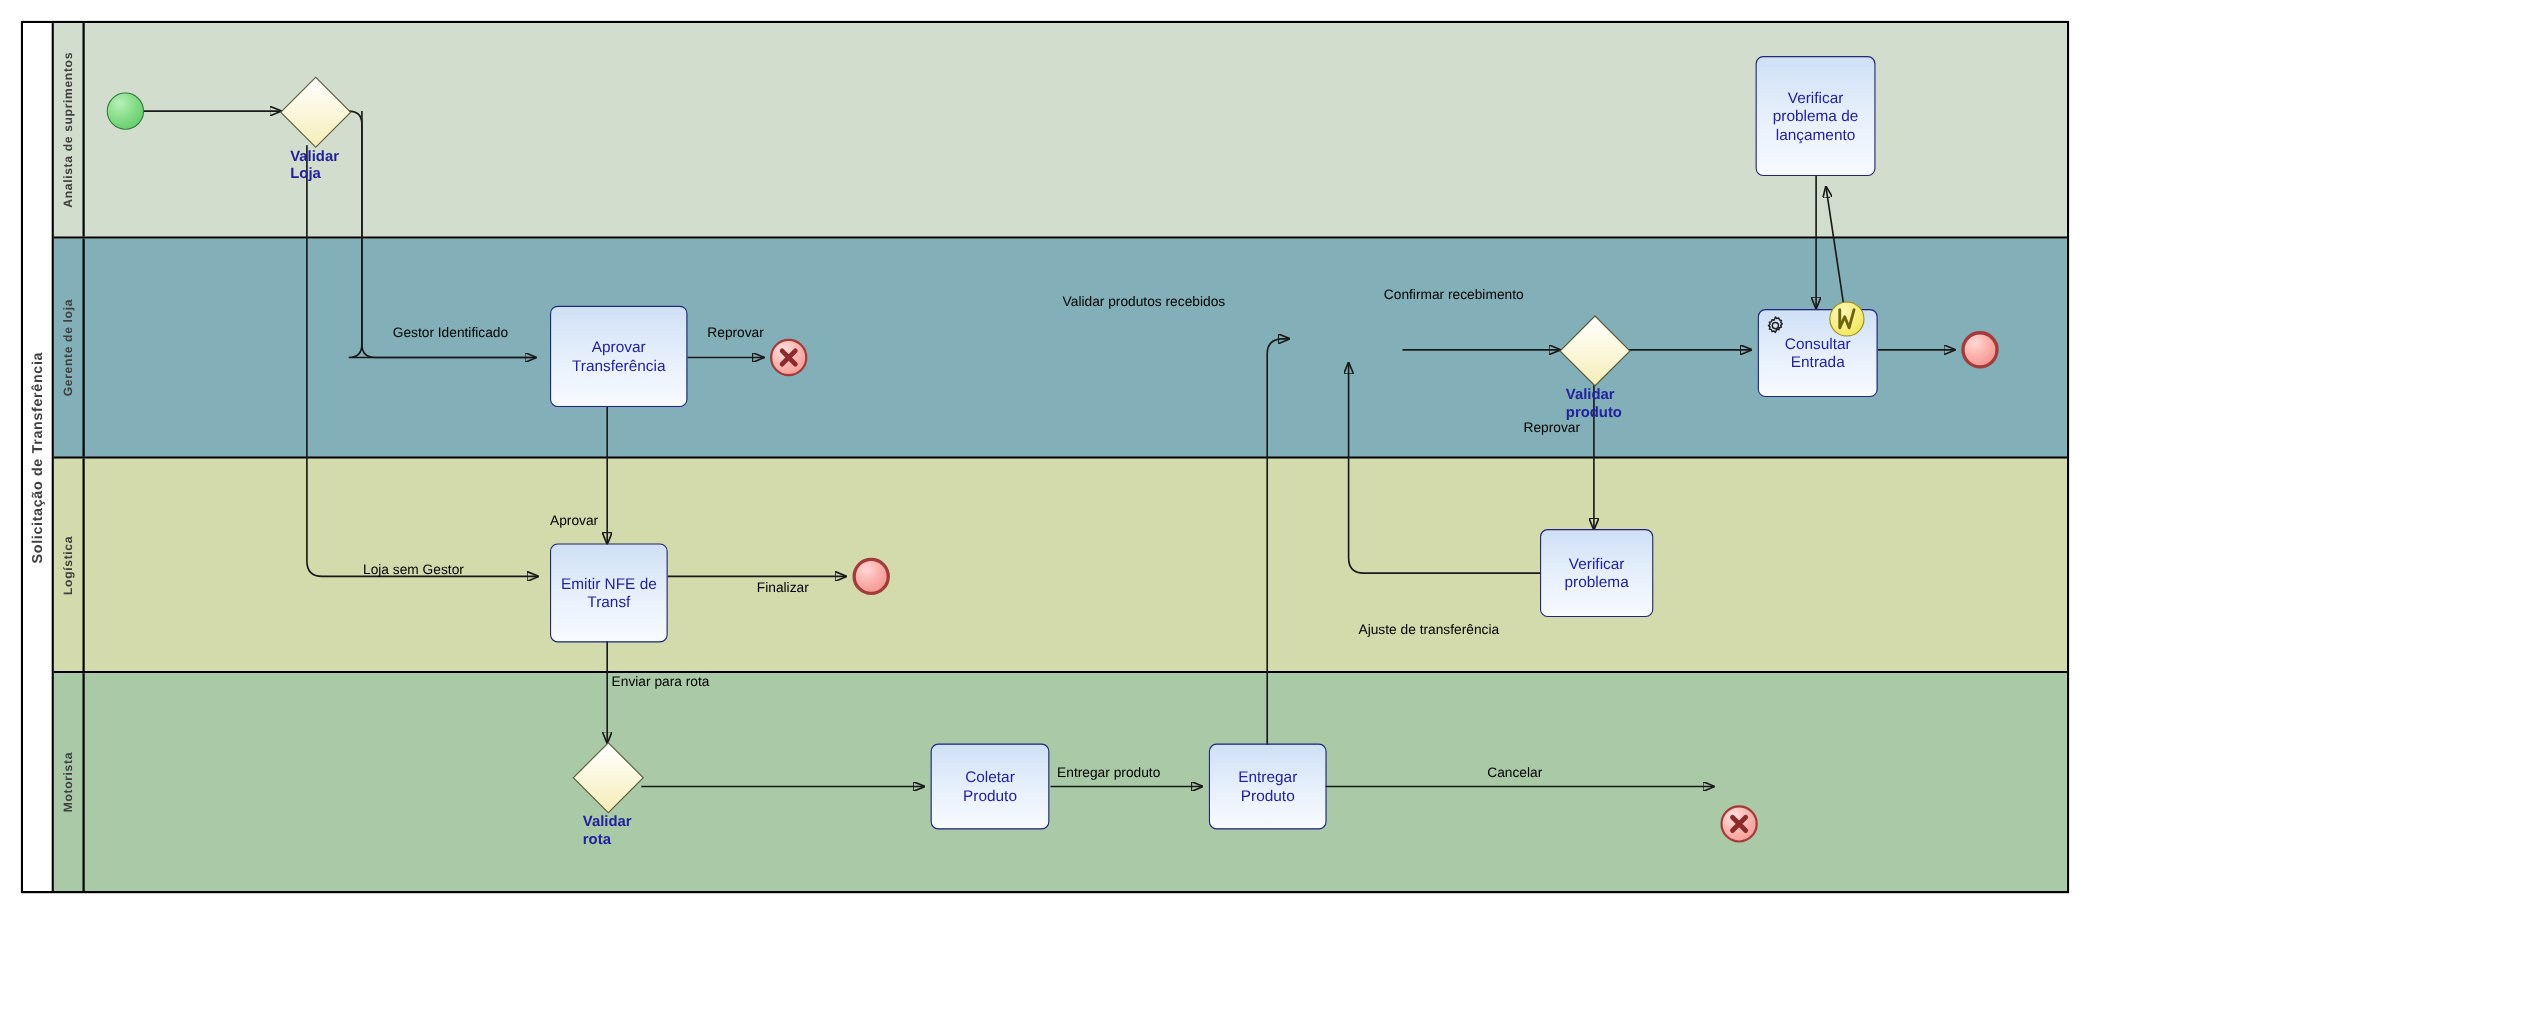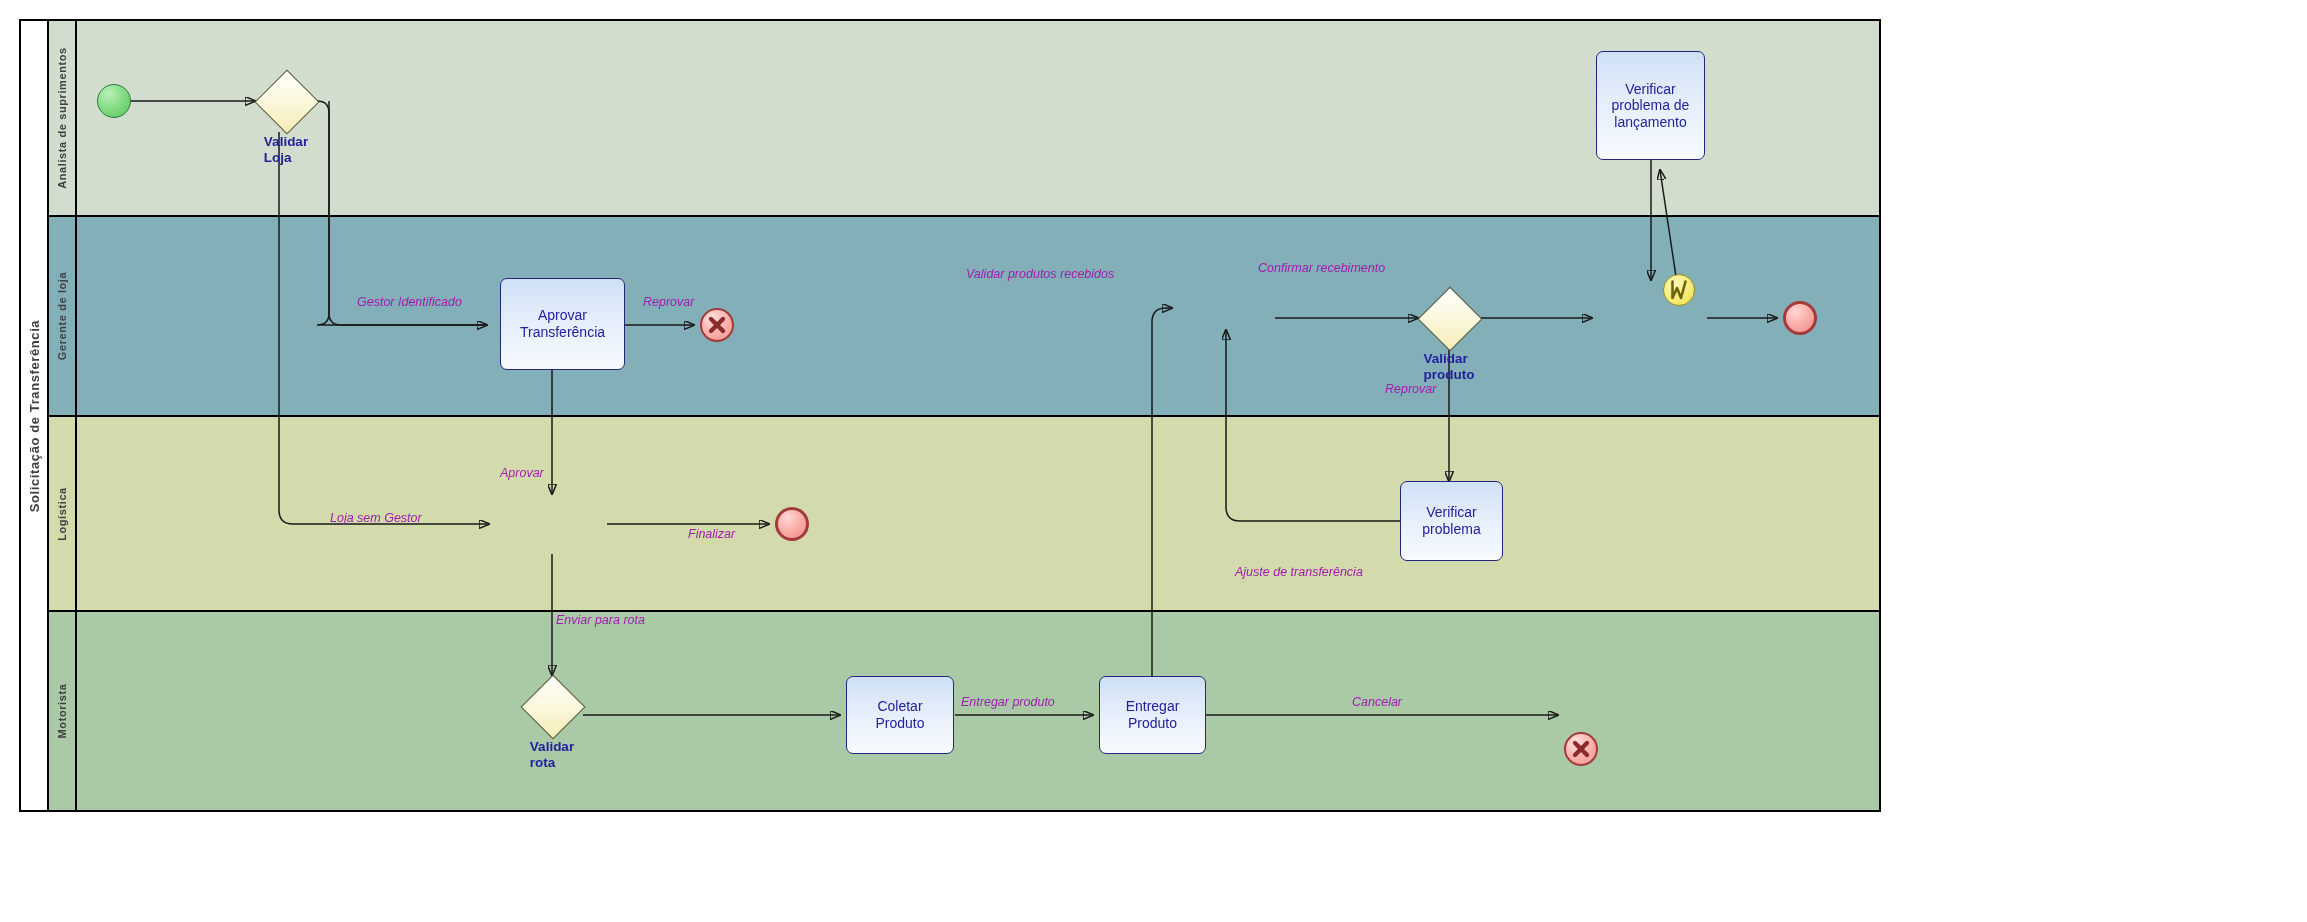--- a/index.html
+++ b/index.html
@@ -77,21 +77,21 @@
   .boundary svg{position:absolute;left:50%;top:50%;transform:translate(-50%,-50%);}
 
   .gear{position:absolute;width:20px;height:20px;}
 
   
   svg.flows{position:absolute;left:0;top:0;width:2307px;height:922px;overflow:visible;pointer-events:none;}
   svg.flows path,svg.flows line{fill:none;stroke:#1a1a1a;stroke-width:1.5px;}
 
   .flowlabel{
      position:absolute;white-space:nowrap;
-     color:#a21caf;font-size:12.5px;line-height:1.1;font-style:italic;
+     color:#000000;font-size:12.5px;line-height:1.1;
   }
 </style>
 </head>
 <body>
 
 <div id="canvas">
 
   <div class="pool">
 
     <div class="pool-header">
@@ -189,20 +189,26 @@
       <span>Transferência</span>
     </span>
   </div>
 
   <div class="node ev ev-term" style="left:700px;top:308px;">
     <svg width="20" height="20" viewBox="0 0 20 20">
       <path d="M4,4 L16,16 M16,4 L4,16" stroke="#8c2b2b" stroke-width="4.4" stroke-linecap="round"></path>
     </svg>
   </div>
 
+  <div class="node task" style="left:500px;top:494px;width:107px;height:90px;">
+    <span class="tlabel">
+      <span>Emitir NFE de</span><br>
+      <span>Transf</span>
+    </span>
+  </div>
 
   <div class="node ev ev-end" style="left:775px;top:507px;"></div>
 
   <div class="node gateway" style="left:521px;top:675px;">
     <div class="gw-shape"></div>
     <div class="gw-label">
       <span>Validar</span><br>
       <span>rota</span>
     </div>
   </div>
@@ -236,20 +242,32 @@
     </div>
   </div>
 
   <div class="node task" style="left:1400px;top:481px;width:103px;height:80px;">
     <span class="tlabel">
       <span>Verificar</span><br>
       <span>problema</span>
     </span>
   </div>
 
+  <div class="node task" style="left:1598px;top:281px;width:109px;height:80px;">
+    <span class="gear" style="left:5px;top:4px;">
+      <svg width="20" height="20" viewBox="0 0 24 24">
+        <path fill="none" stroke="#222" stroke-width="1.6" d="M12 8.6a3.4 3.4 0 1 0 0 6.8 3.4 3.4 0 0 0 0-6.8z"></path>
+        <path fill="none" stroke="#222" stroke-width="1.6" stroke-linejoin="round" d="M12 2.6l1.5 1.7 2.2-.7.6 2.2 2.2.6-.7 2.2 1.7 1.5-1.7 1.5.7 2.2-2.2.6-.6 2.2-2.2-.7L12 19.4l-1.5-1.5-2.2.7-.6-2.2-2.2-.6.7-2.2L4.5 12l1.7-1.5-.7-2.2 2.2-.6.6-2.2 2.2.7z"></path>
+      </svg>
+    </span>
+    <span class="tlabel">
+      <span>Consultar</span><br>
+      <span>Entrada</span>
+    </span>
+  </div>
 
   <div class="node boundary" style="left:1663px;top:274px;">
     <svg width="20" height="22" viewBox="0 0 20 22">
       <path d="M3.5,2.5 L3.5,19 L8,9 L12,19 L16.5,2.5" fill="none" stroke="#6d6410" stroke-width="2.6" stroke-linejoin="round" stroke-linecap="round"></path>
     </svg>
   </div>
 
   <div class="node ev ev-end" style="left:1783px;top:301px;"></div>
 
   <div class="node task" style="left:1596px;top:51px;width:109px;height:109px;">

